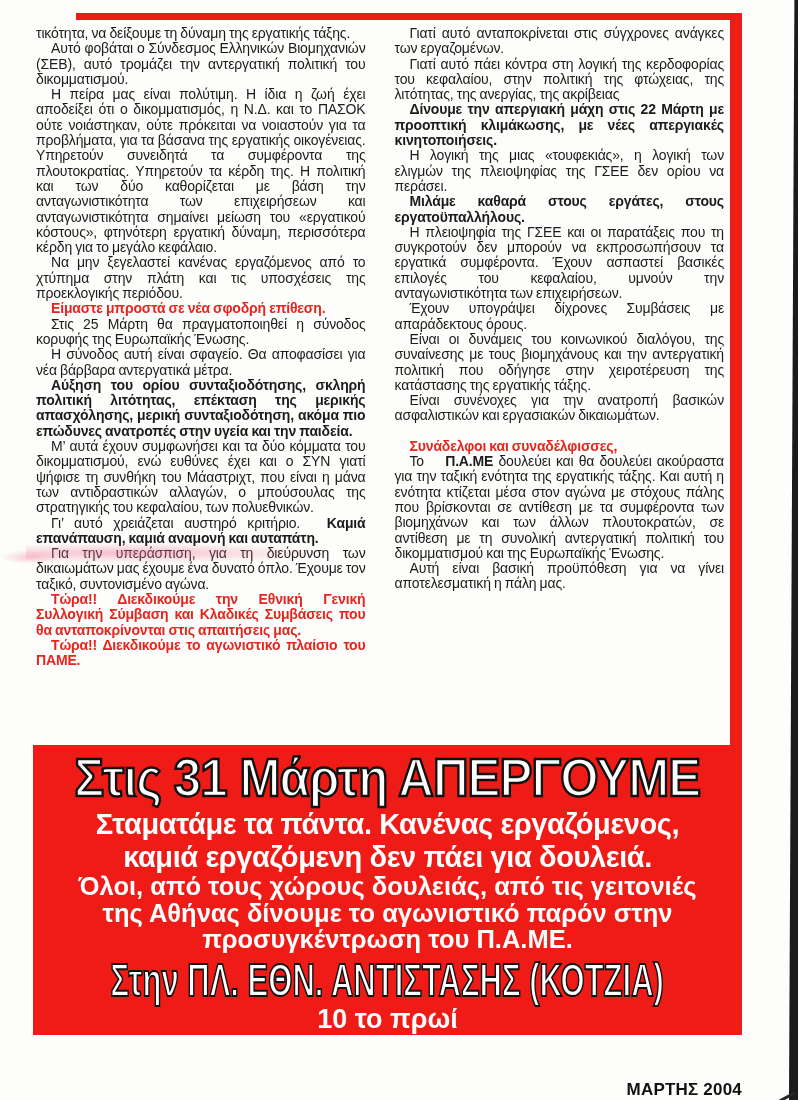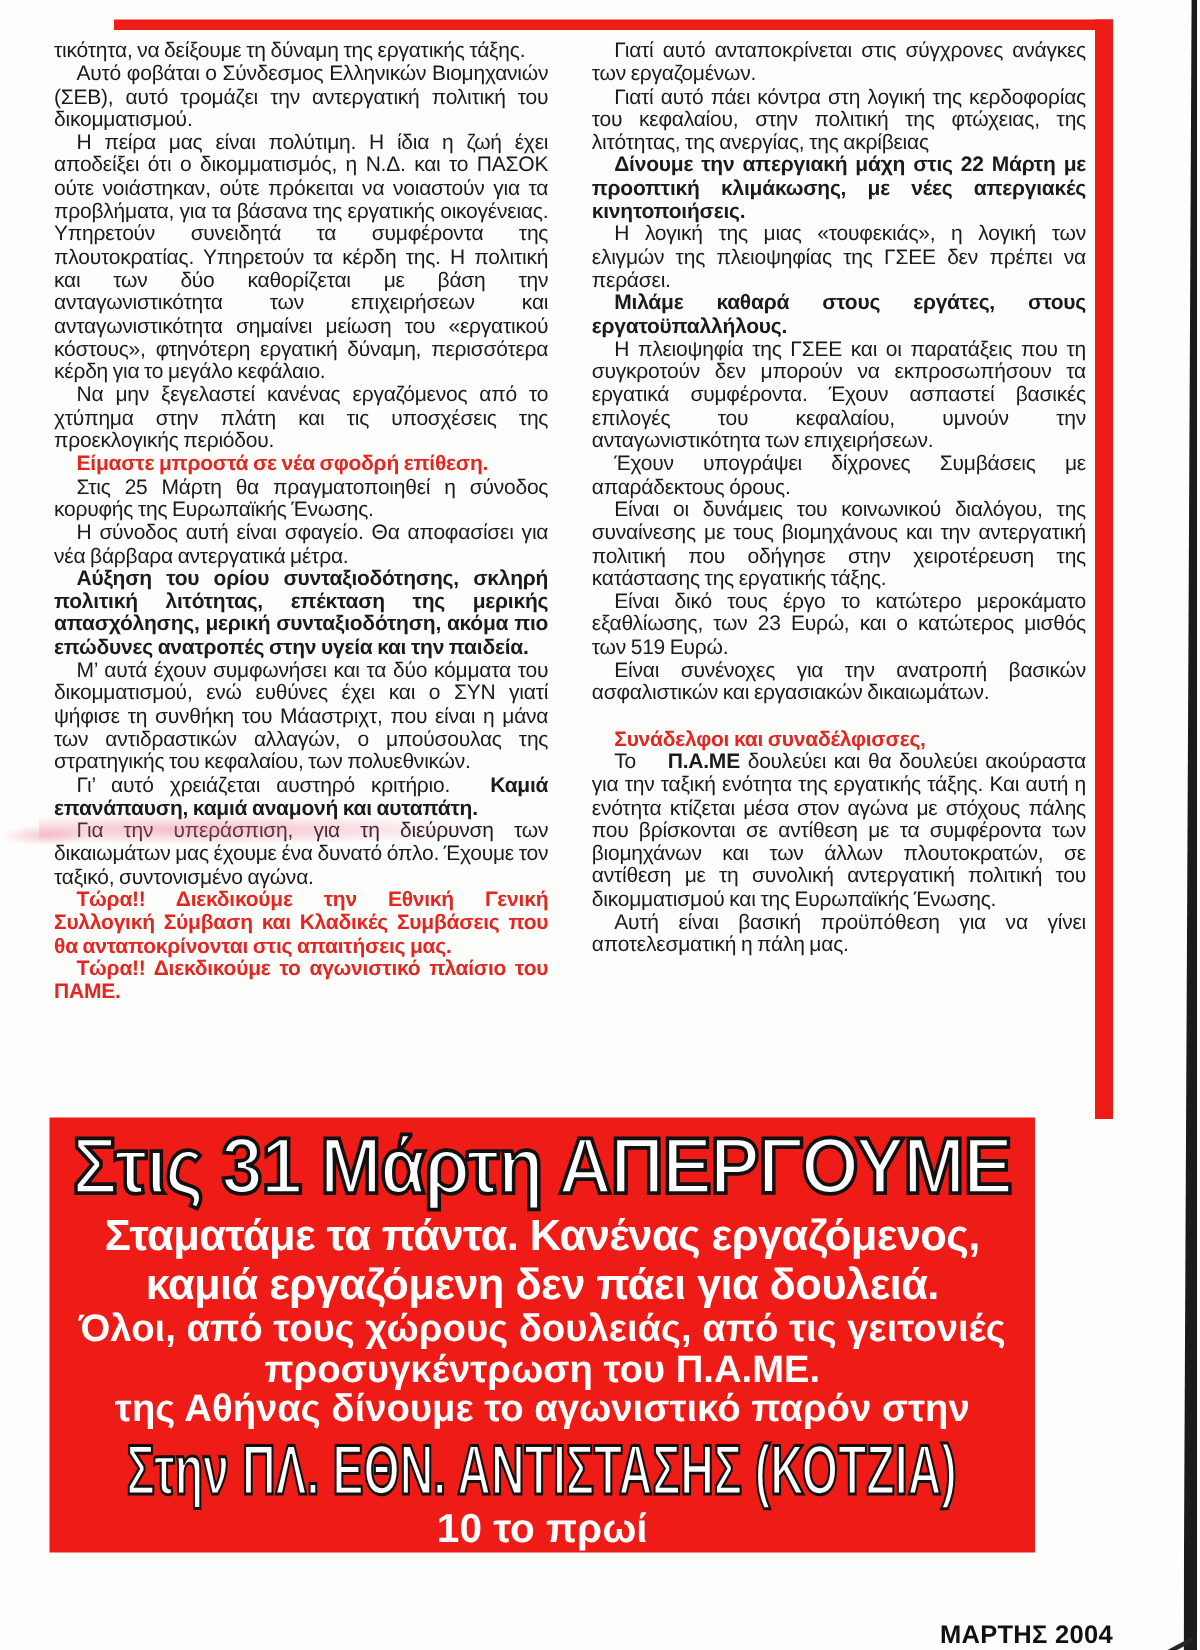--- a/index.html
+++ b/index.html
@@ -29,21 +29,21 @@
     letter-spacing:-0.15px; word-spacing:-0.6px;
   }
   .para.indent   { text-indent:15px; }
   .para.bold     { font-weight:bold; }
   .para.red-bold { font-weight:bold; color:var(--text-red); }
   .para .b       { font-weight:bold;margin-left:16px; }
   .para.gap-top  { margin-top:15px; }
 
   
   .banner {
-    position:absolute; left:33px; top:745px; width:657px; height:290px;
+    position:absolute; left:33px; top:745px; width:709px; height:290px;
     background:var(--accent-red); color:#ffffff;
     display:flex; flex-direction:column; align-items:center;
     padding-top:3px; box-sizing:border-box; overflow:hidden;
     text-align:center;
   }
   .banner-headline {
     font-weight:bold; font-size:53px; line-height:60px; white-space:nowrap;
     letter-spacing:-1px; transform:scaleX(0.93);
     -webkit-text-stroke:2.5px #111; text-shadow:0 0 1px #111;
   }
@@ -101,40 +101,39 @@
         <p class="para normal indent"><span>Μ’ αυτά έχουν συμφωνήσει και τα δύο κόμματα του δικομματισμού, ενώ ευθύνες έχει και ο ΣΥΝ γιατί ψήφισε τη συνθήκη του Μάαστριχτ, που είναι η μάνα των αντιδραστικών αλλαγών, ο μπούσουλας της στρατηγικής του κεφαλαίου, των πολυεθνικών.</span></p>
         <p class="para normal indent"><span>Γι’ αυτό χρειάζεται αυστηρό κριτήριο. </span><span class="b">Καμιά επανάπαυση, καμιά αναμονή και αυταπάτη.</span></p>
         <p class="para normal indent"><span>Για την υπεράσπιση, για τη διεύρυνση των δικαιωμάτων μας έχουμε ένα δυνατό όπλο. Έχουμε τον ταξικό, συντονισμένο αγώνα.</span></p>
         <p class="para red-bold indent"><span>Τώρα!! Διεκδικούμε την Εθνική Γενική Συλλογική Σύμβαση και Κλαδικές Συμβάσεις που θα ανταποκρίνονται στις απαιτήσεις μας.</span></p>
         <p class="para red-bold indent"><span>Τώρα!! Διεκδικούμε το αγωνιστικό πλαίσιο του ΠΑΜΕ.</span></p>
       </div>
     <div class="col">
         <p class="para normal indent"><span>Γιατί αυτό ανταποκρίνεται στις σύγχρονες ανάγκες των εργαζομένων.</span></p>
         <p class="para normal indent"><span>Γιατί αυτό πάει κόντρα στη λογική της κερδοφορίας του κεφαλαίου, στην πολιτική της φτώχειας, της λιτότητας, της ανεργίας, της ακρίβειας</span></p>
         <p class="para bold indent"><span>Δίνουμε την απεργιακή μάχη στις 22 Μάρτη με προοπτική κλιμάκωσης, με νέες απεργιακές κινητοποιήσεις.</span></p>
-        <p class="para normal indent"><span>Η λογική της μιας «τουφεκιάς», η λογική των ελιγμών της πλειοψηφίας της ΓΣΕΕ δεν πρέπει να περάσει.</span></p>
+        <p class="para normal indent"><span>Η λογική της μιας «τουφεκιάς», η λογική των ελιγμών της πλειοψηφίας της ΓΣΕΕ δεν ορίου να περάσει.</span></p>
         <p class="para bold indent"><span>Μιλάμε καθαρά στους εργάτες, στους εργατοϋπαλλήλους.</span></p>
         <p class="para normal indent"><span>Η πλειοψηφία της ΓΣΕΕ και οι παρατάξεις που τη συγκροτούν δεν μπορούν να εκπροσωπήσουν τα εργατικά συμφέροντα. Έχουν ασπαστεί βασικές επιλογές του κεφαλαίου, υμνούν την ανταγωνιστικότητα των επιχειρήσεων.</span></p>
         <p class="para normal indent"><span>Έχουν υπογράψει δίχρονες Συμβάσεις με απαράδεκτους όρους.</span></p>
         <p class="para normal indent"><span>Είναι οι δυνάμεις του κοινωνικού διαλόγου, της συναίνεσης με τους βιομηχάνους και την αντεργατική πολιτική που οδήγησε στην χειροτέρευση της κατάστασης της εργατικής τάξης.</span></p>
-        <p class="para normal indent"><span>Είναι δικό τους έργο το κατώτερο μεροκάματο εξαθλίωσης, των 23 Ευρώ, και ο κατώτερος μισθός των 519 Ευρώ.</span></p>
         <p class="para normal indent"><span>Είναι συνένοχες για την ανατροπή βασικών ασφαλιστικών και εργασιακών δικαιωμάτων.</span></p>
         <p class="para red-bold indent gap-top"><span>Συνάδελφοι και συναδέλφισσες,</span></p>
         <p class="para normal indent"><span>Το </span><span class="b">Π.Α.ΜΕ</span><span> δουλεύει και θα δουλεύει ακούραστα για την ταξική ενότητα της εργατικής τάξης. Και αυτή η ενότητα κτίζεται μέσα στον αγώνα με στόχους πάλης που βρίσκονται σε αντίθεση με τα συμφέροντα των βιομηχάνων και των άλλων πλουτοκρατών, σε αντίθεση με τη συνολική αντεργατική πολιτική του δικομματισμού και της Ευρωπαϊκής Ένωσης.</span></p>
         <p class="para normal indent"><span>Αυτή είναι βασική προϋπόθεση για να γίνει αποτελεσματική η πάλη μας.</span></p>
       </div>
   </div>
 
   <div class="banner">
     <div class="banner-headline">Στις 31 Μάρτη ΑΠΕΡΓΟΥΜΕ</div>
     <div class="banner-stop">Σταματάμε τα πάντα. Κανένας εργαζόμενος,</div>
     <div class="banner-stop">καμιά εργαζόμενη δεν πάει για δουλειά.</div>
     <div class="banner-gather">Όλοι, από τους χώρους δουλειάς, από τις γειτονιές</div>
+    <div class="banner-gather">της Αθήνας δίνουμε το αγωνιστικό παρόν στην</div>
     <div class="banner-gather">προσυγκέντρωση του Π.Α.ΜΕ.</div>
-    <div class="banner-gather">της Αθήνας δίνουμε το αγωνιστικό παρόν στην</div>
     <div class="banner-location">Στην ΠΛ. ΕΘΝ. ΑΝΤΙΣΤΑΣΗΣ (ΚΟΤΖΙΑ)</div>
     <div class="banner-time">10 το πρωί</div>
   </div>
 
   <div class="footer-date">ΜΑΡΤΗΣ 2004</div>
 
   <div class="smudge-1"></div>
   <div class="smudge-2"></div>
   <div class="scan-edge"></div>
   <div class="scan-corner"></div>

